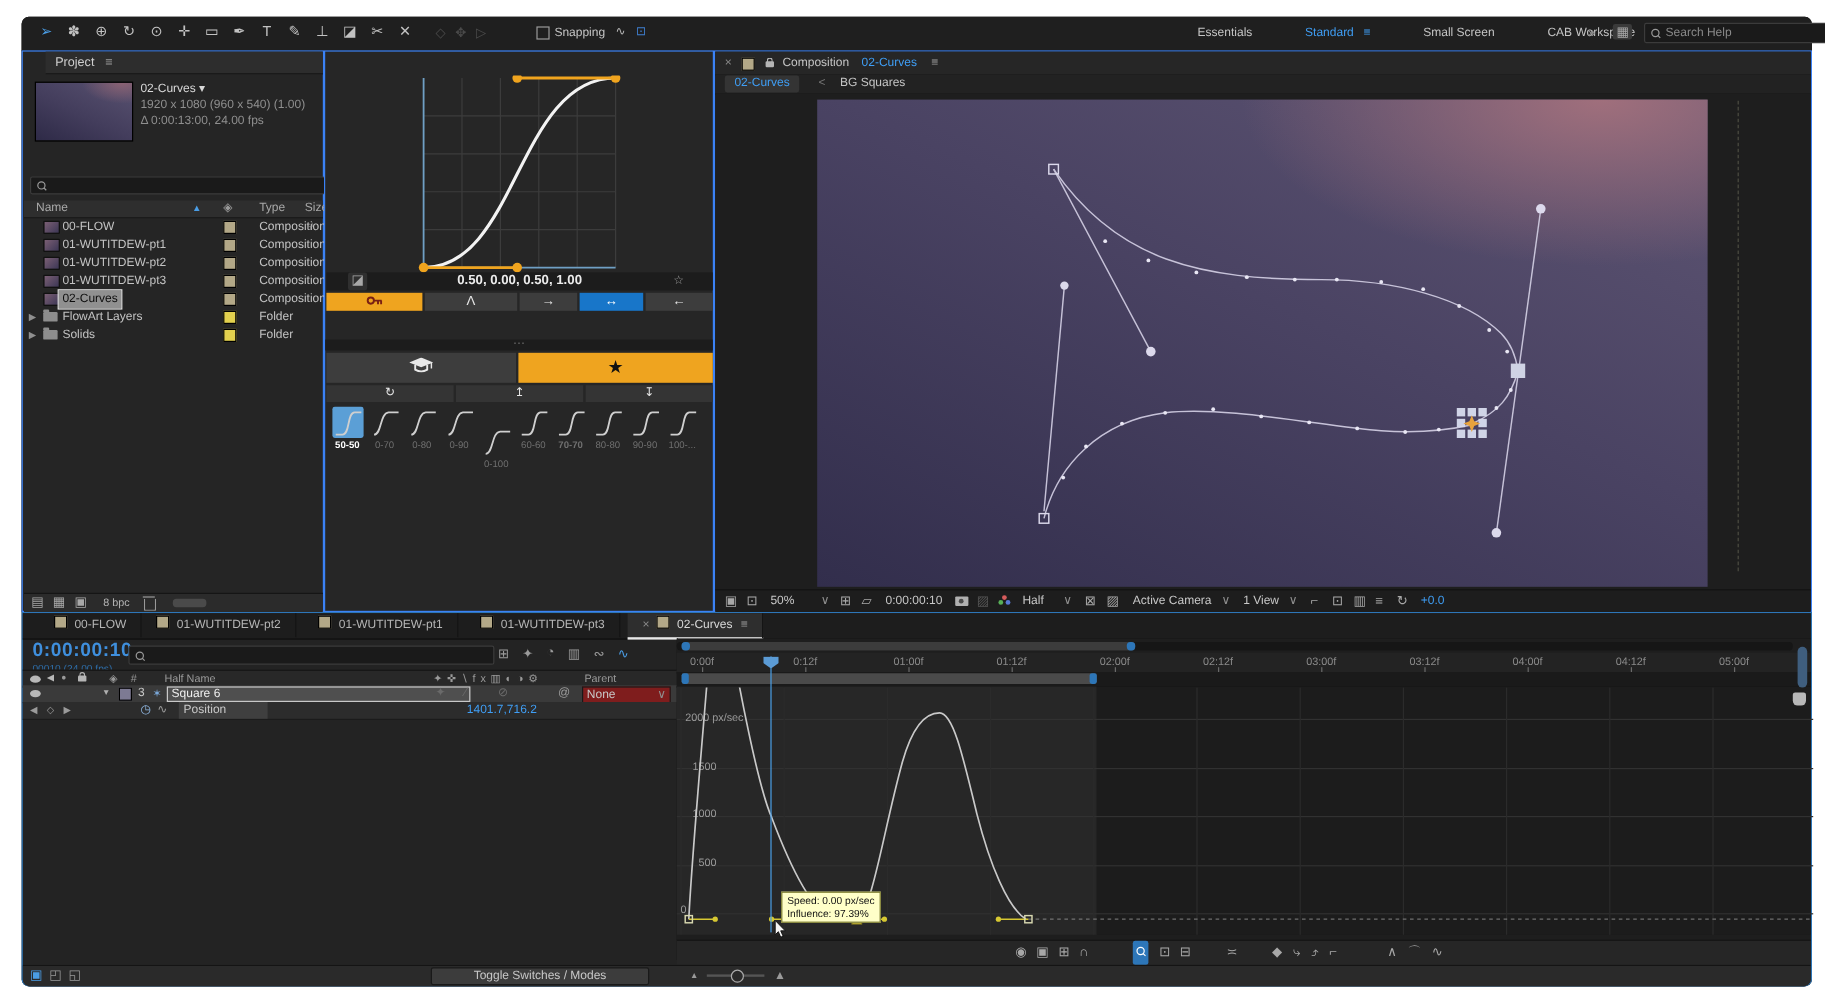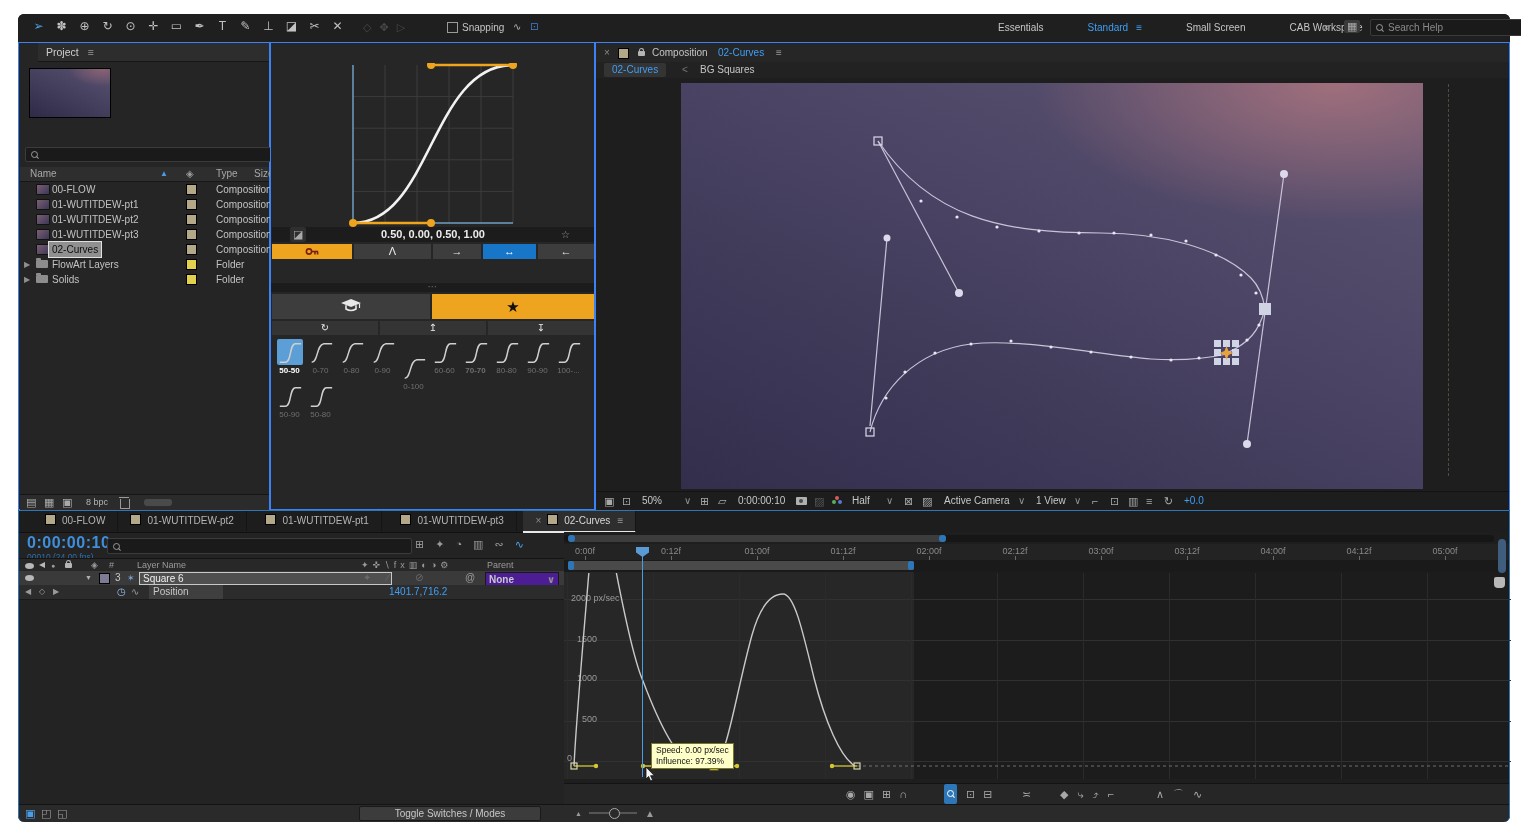--- a/index.html
+++ b/index.html
@@ -55,21 +55,21 @@
   .camico{display:inline-block;width:11px;height:8px;background:#b0b0b0;border-radius:1px;position:relative;}
   .camico:before{content:"";position:absolute;left:3px;top:1.5px;width:4px;height:4px;border-radius:50%;background:#4a4a4a;}
   .rgbdots{display:inline-block;width:12px;height:10px;position:relative;}
   .rgbdots i{position:absolute;width:4px;height:4px;border-radius:50%;}
   .rgbdots i:nth-child(1){left:3px;top:0;background:#d65c5c;}
   .rgbdots i:nth-child(2){left:0;top:4px;background:#58b058;}
   .rgbdots i:nth-child(3){left:6px;top:4px;background:#5878d6;}
   .vico{color:#a8a8a8;font-size:11px;}
   .trash{display:inline-block;width:8px;height:9px;border:1px solid #999;border-top:none;border-radius:0 0 1px 1px;position:relative;margin-top:2px;}
   .trash:before{content:"";position:absolute;left:-2px;top:-2px;width:10px;height:1px;background:#999;}
-  .ddl{background:#4c1d95;border:1px solid #191919;color:#c8c8c8;font-size:10px;height:13px;line-height:13px;padding:0 3px;display:flex;justify-content:space-between;align-items:center;font-weight:bold;}
+  .ddl{background:#7f1d1d;border:1px solid #191919;color:#c8c8c8;font-size:10px;height:13px;line-height:13px;padding:0 3px;display:flex;justify-content:space-between;align-items:center;}
 </style>
 </head>
 <body>
 
 <div id="screen">
   <div class="app"></div>
 
   <div class="abs" style="left:18px;top:14px;width:1492px;height:28px;background:#1f1f1f;border-radius:6px 6px 0 0;border-bottom:1px solid #101010;">
     <div id="tools-strip" class="abs" style="left:10px;top:5px;display:flex;gap:2px;">
         <span class="icon toolglyph" style="color: rgb(74, 157, 229);">➢</span>
@@ -105,20 +105,25 @@
       <span style="color:#8a8a8a;">Search Help</span>
     </div>
   </div>
 
   <div class="abs panel" style="left:18px;top:42px;width:252px;height:468px;">
     <div class="phead">
       <span>Project</span>
       <span class="menu">≡</span>
     </div>
     <div class="abs" style="left:10px;top:25px;width:80px;height:48px;border:1px solid #000;background:radial-gradient(ellipse 70% 60% at 90% 0%,#8a6273 0%,rgba(138,98,115,0) 60%),linear-gradient(205deg,#595271 0%,#433d5c 55%,#2e2a47 100%);"></div>
+    <div class="abs" style="left:98px;top:25px;line-height:13px;color:#c9c9c9;">
+      <div style="color:#d8d8d8;">02-Curves ▾</div>
+      <div class="dim">1920 x 1080  (960 x 540) (1.00)</div>
+      <div class="dim">Δ 0:00:13:00, 24.00 fps</div>
+    </div>
     <div class="abs searchbox" style="left:6px;top:104px;width:236px;height:13px;">
       <span class="mag"></span>
     </div>
 
     <div class="abs" style="left:1px;top:124px;width:249px;height:14px;background:#2e2e2e;border-bottom:1px solid #171717;line-height:14px;color:#a8a8a8;">
       <span style="position:absolute;left:10px;">Name</span>
       <span style="position:absolute;left:140px;color:#4a9de5;font-size:8px;">▲</span>
       <span style="position:absolute;left:166px;color:#9a9a9a;">◈</span>
       <span style="position:absolute;left:196px;">Type</span>
       <span style="position:absolute;left:234px;">Size</span>
@@ -299,34 +304,20 @@
           <svg width="26" height="26" viewBox="0 0 28 28" class="pico">
             <path d="M3,25 L9,25 C16,25 13,5 20,5 L26,5" fill="none" stroke="#cfcfcf" stroke-width="1.6"></path>
           </svg>
           <div class="plabel">90-90</div>
         </div>
         <div class="preset" style="left: 279px; top: 0px;">
           <svg width="26" height="26" viewBox="0 0 28 28" class="pico">
             <path d="M3,25 L9,25 C16,25 13,5 20,5 L26,5" fill="none" stroke="#cfcfcf" stroke-width="1.6"></path>
           </svg>
           <div class="plabel">100-...</div>
-        </div>
-      </div>
-    <div id="flow-presets-2" class="abs" style="left:4px;top:340px;height:40px;width:318px;">
-        <div class="preset" style="left: 0px; top: 0px;">
-          <svg width="26" height="26" viewBox="0 0 28 28" class="pico">
-            <path d="M3,25 L9,25 C16,25 13,5 20,5 L26,5" fill="none" stroke="#cfcfcf" stroke-width="1.6"></path>
-          </svg>
-          <div class="plabel">50-90</div>
-        </div>
-        <div class="preset" style="left: 31px; top: 0px;">
-          <svg width="26" height="26" viewBox="0 0 28 28" class="pico">
-            <path d="M3,25 L9,25 C16,25 13,5 20,5 L26,5" fill="none" stroke="#cfcfcf" stroke-width="1.6"></path>
-          </svg>
-          <div class="plabel">50-80</div>
         </div>
       </div>
   </div>
 
   <div class="abs panel" style="left:595px;top:42px;width:915px;height:468px;background:#1f1f1f;">
 
     <div class="abs" style="left:0;top:0;width:100%;height:19px;background:#262626;border-bottom:1px solid #141414;line-height:19px;">
       <span style="position:absolute;left:8px;color:#8a8a8a;">×</span>
       <span class="swatch tan" style="position:absolute;left:22px;top:5px;"></span>
       <span class="minilock" style="position:absolute;left:40px;top:8px;"></span>
@@ -465,21 +456,21 @@
           <span style="color: rgb(74, 157, 229);">∿</span>
         </div>
 
       <div class="abs" style="left:0;top:26px;width:545px;height:13px;background:#282828;border-top:1px solid #141414;border-bottom:1px solid #141414;line-height:13px;color:#9a9a9a;font-size:9px;">
         <span class="eye" style="position:absolute;left:6px;top:4px;"></span>
         <span class="spk" style="position:absolute;left:20px;top:3px;"></span>
         <span style="position:absolute;left:32px;font-size:7px;">●</span>
         <span class="minilock" style="position:absolute;left:44px;top:4px;"></span>
         <span style="position:absolute;left:72px;">◈</span>
         <span style="position:absolute;left:90px;">#</span>
-        <span style="position:absolute;left:118px;">Layer Name</span>
+        <span style="position:absolute;left:118px;">Half Name</span>
         <span id="switch-header" style="position:absolute;left:342px;letter-spacing:4px;">✦✜∖fx▥◐◑⚙</span>
         <span style="position:absolute;left:468px;">Parent</span>
       </div>
 
       <div class="abs" style="left:0;top:39px;width:545px;height:14px;background:#3a3a3a;border-bottom:1px solid #202020;line-height:14px;">
         <span class="eye" style="position:absolute;left:6px;top:4px;"></span>
         <span style="position:absolute;left:66px;color:#b0b0b0;font-size:7px;">▼</span>
         <span class="swatch" style="position:absolute;left:80px;top:2px;background:#7d7a93;"></span>
         <span style="position:absolute;left:96px;color:#c8c8c8;">3</span>
         <span style="position:absolute;left:108px;color:#7aa7d8;font-size:9px;">✶</span>

